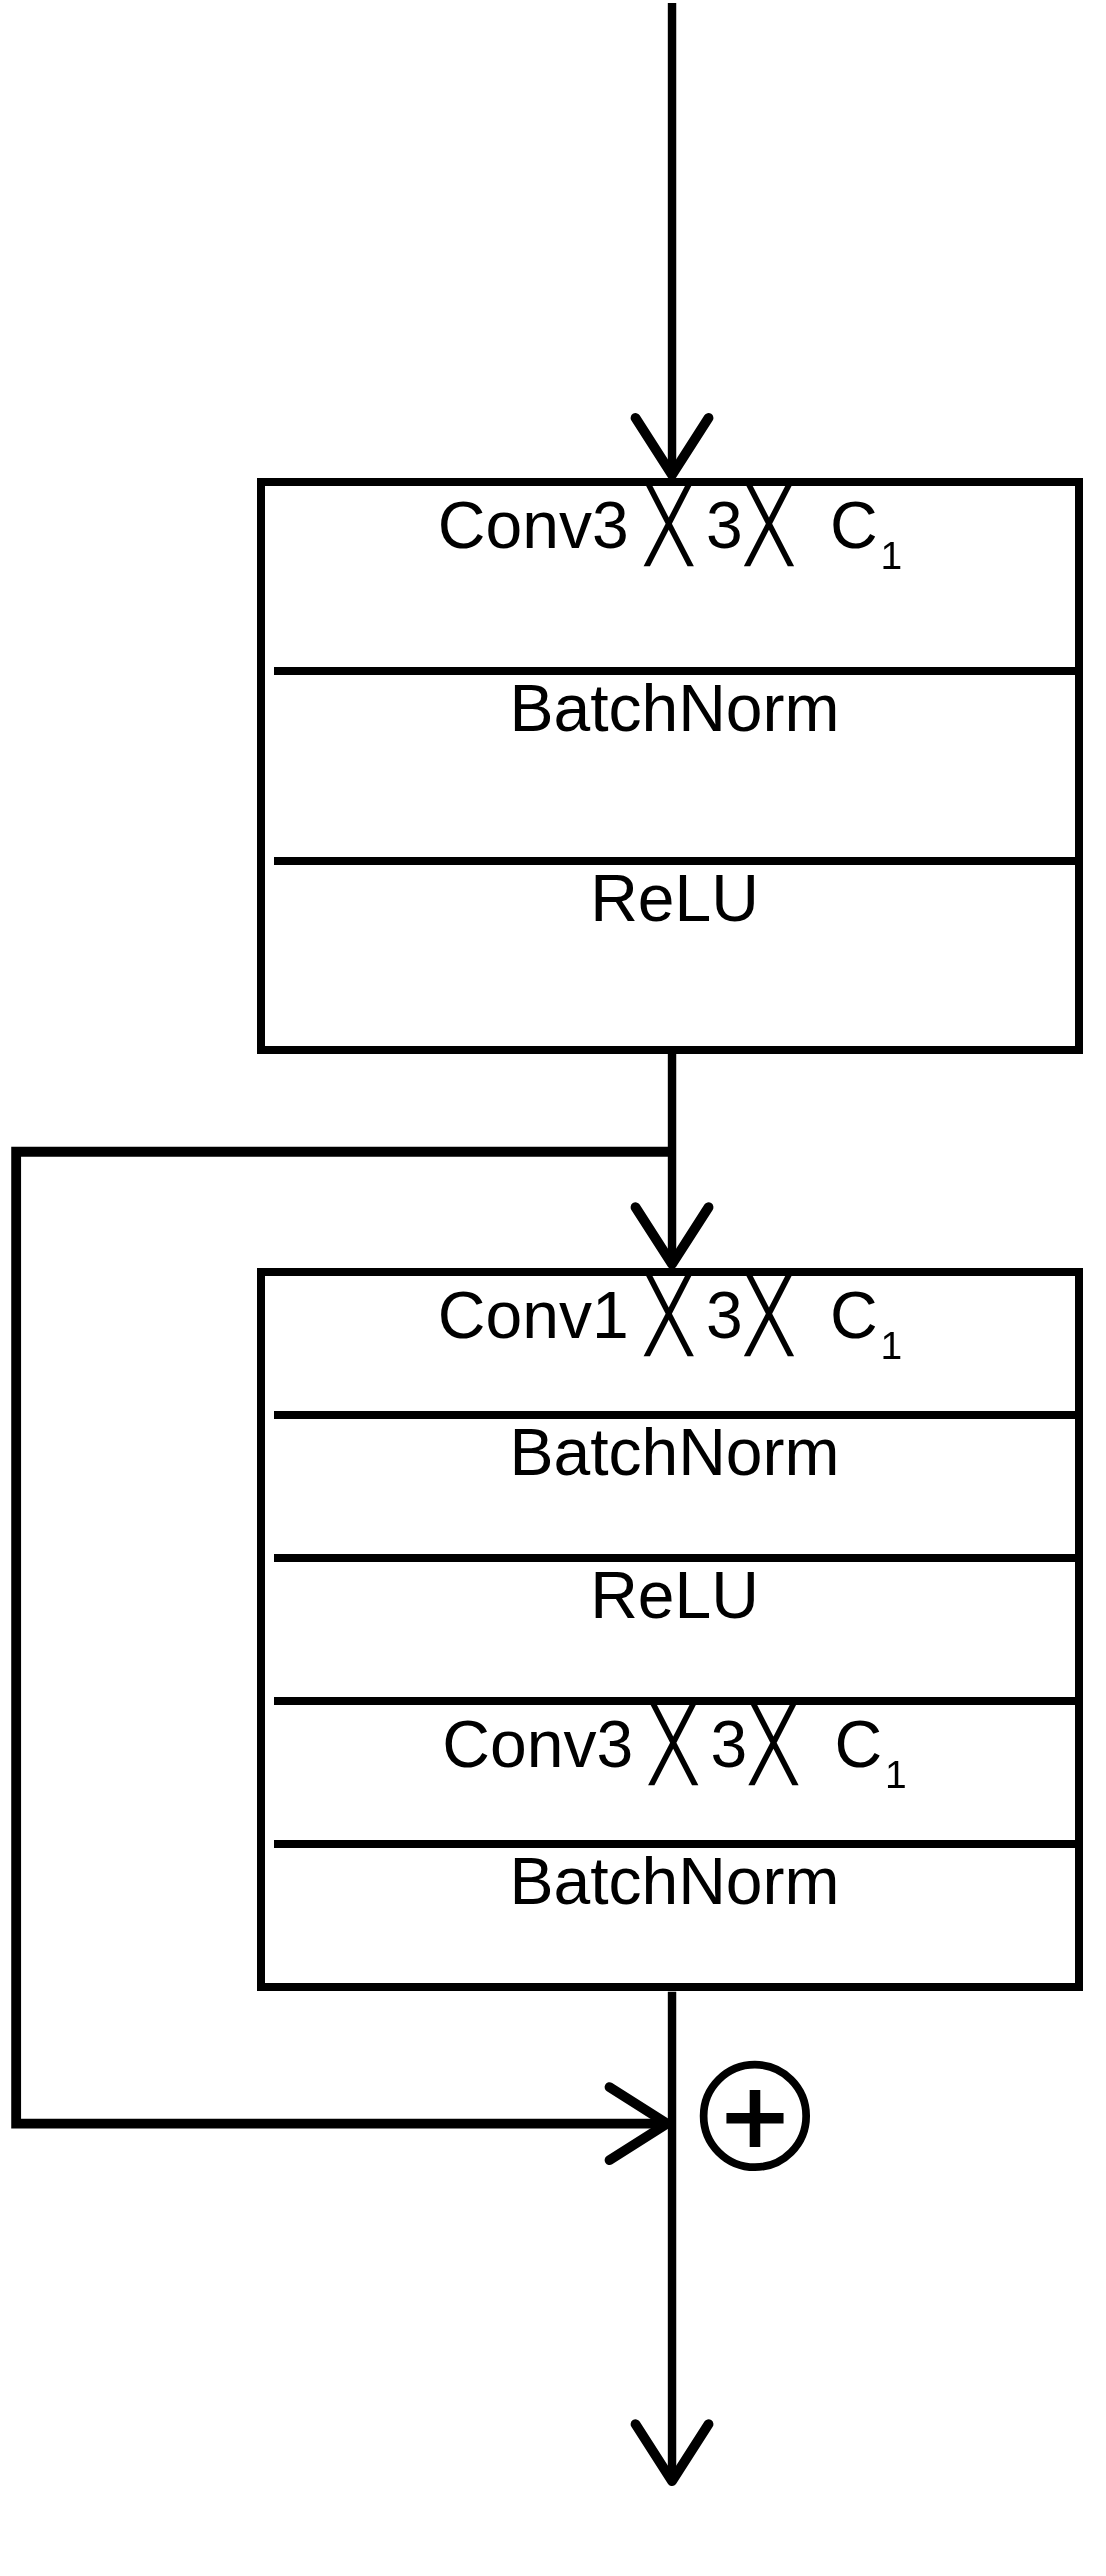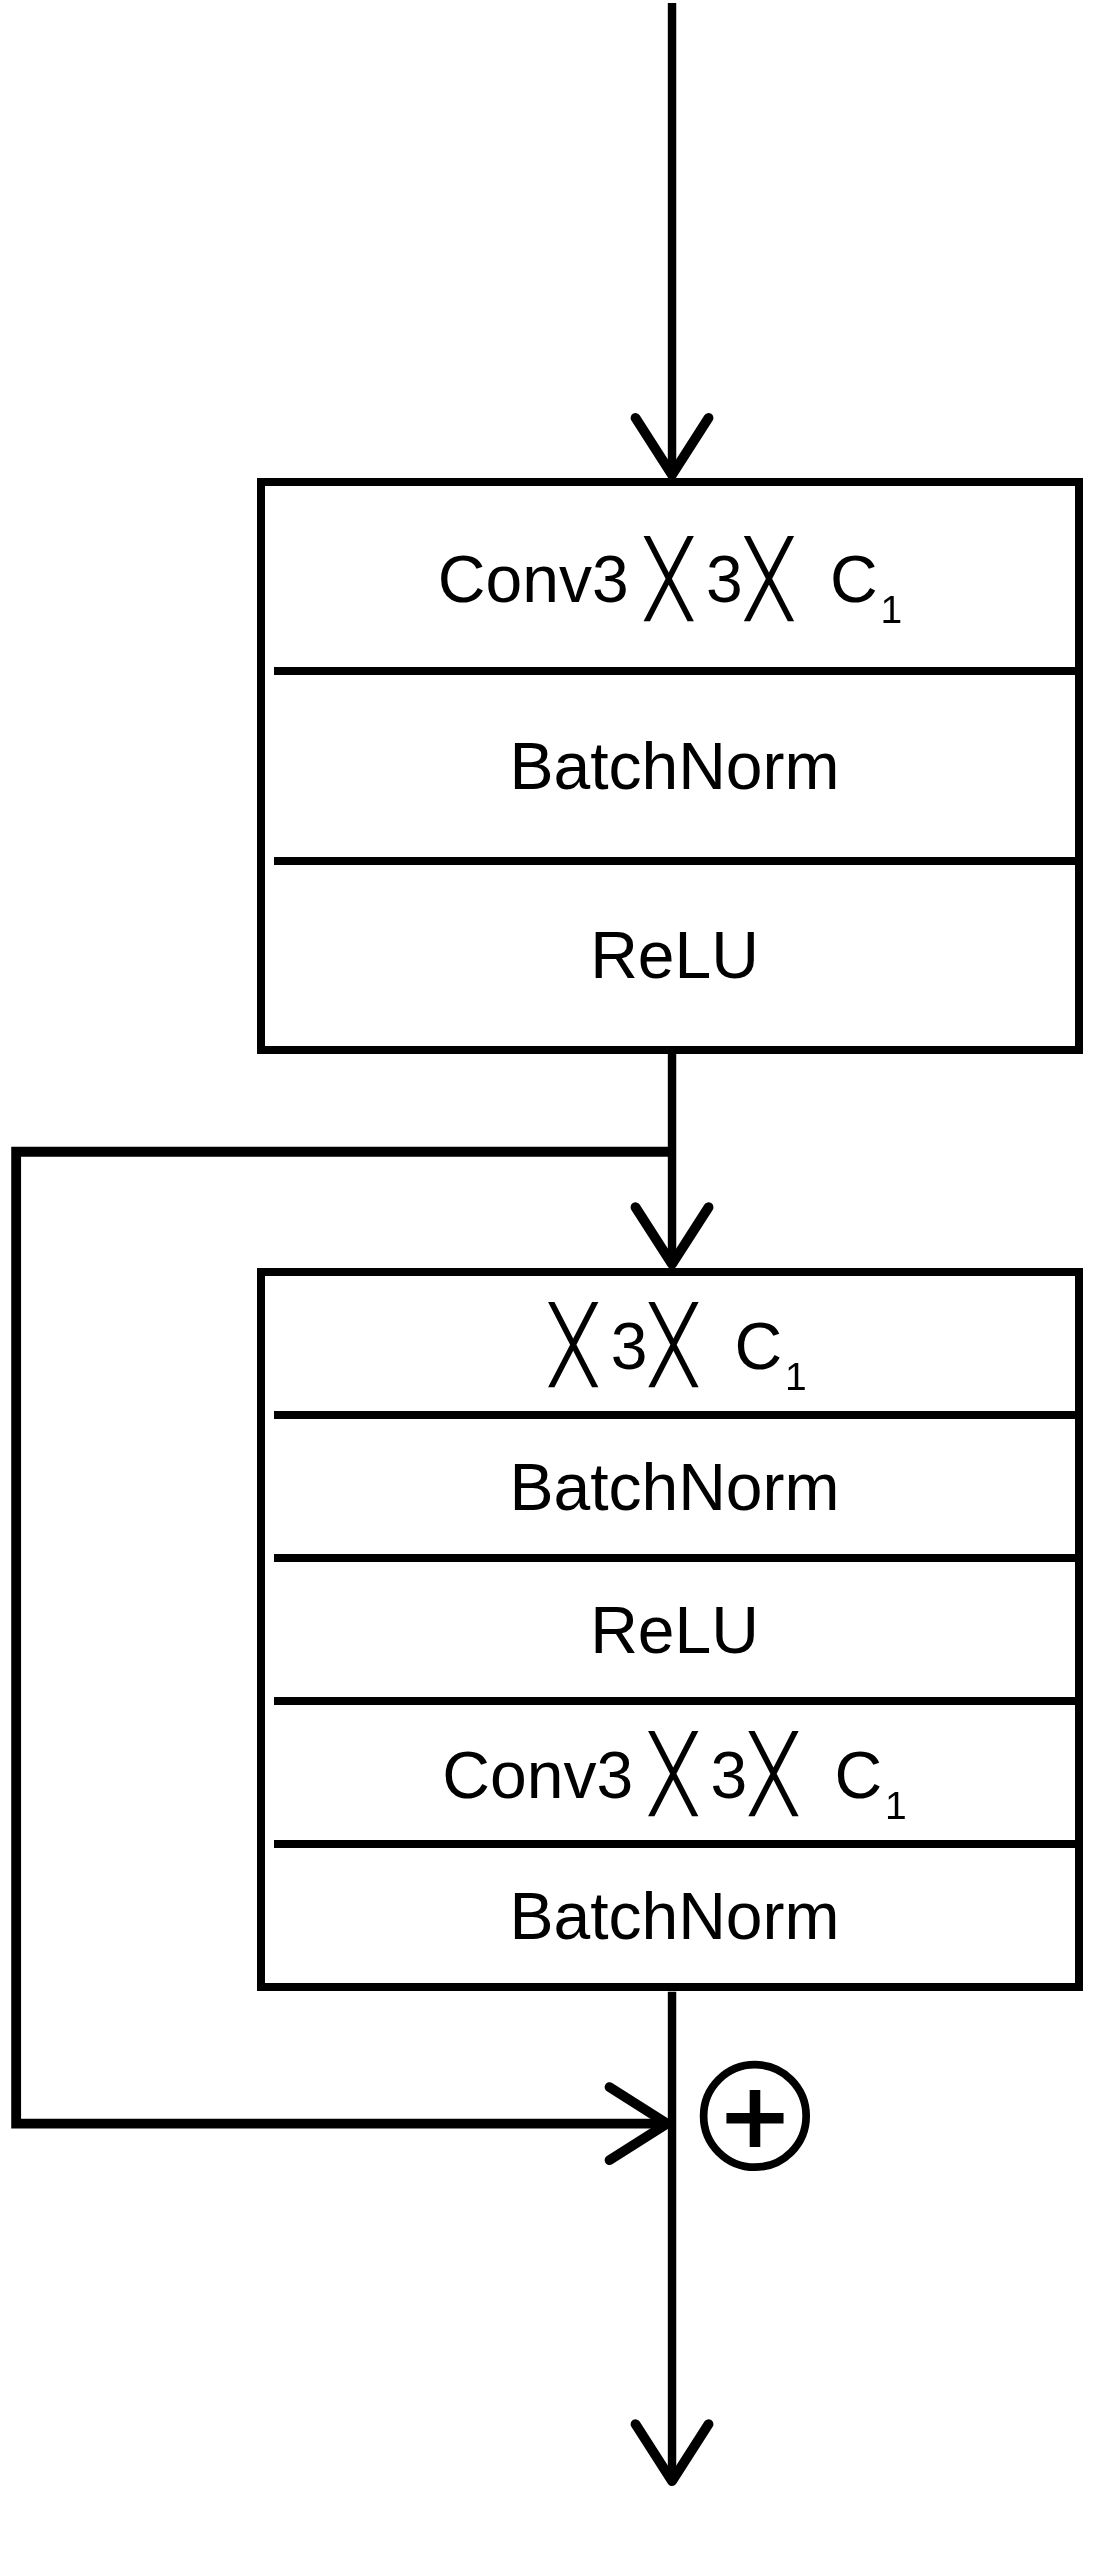--- a/index.html
+++ b/index.html
@@ -25,21 +25,21 @@
     border: 8.4px solid #000000;
     background: #ffffff;
     display: flex;
     flex-direction: column;
   }
   #block1 { top: 478px;  height: 576px; }
   #block2 { top: 1268px; height: 723px; }
   .row {
     flex: 1;
     display: flex;
-    align-items: center;
+    align-items: flex-start;
     justify-content: center;
     font-size: 66px;
     line-height: 1;
     white-space: nowrap;
   }
   .row + .row { border-top: 8.4px solid #000000; margin-left: 9px; }
   .t { display: inline-flex; align-items: baseline; }
   .xg {
     font-family: "DejaVu Sans", sans-serif;
     font-size: 73px;
@@ -95,20 +95,21 @@
       <span class="t">BatchNorm</span>
     </div>
     <div class="row">
       <span class="t">ReLU</span>
     </div>
   </div>
 
   <div id="block2" class="block">
     <div class="row">
       <span class="t">
+          <span>Conv1</span>
           <span class="xg x1">╳</span>
           <span>3</span>
           <span class="xg x2">╳</span>
           <span class="cb">C</span>
           <sub class="sb">1</sub>
         </span>
     </div>
     <div class="row">
       <span class="t">BatchNorm</span>
     </div>

